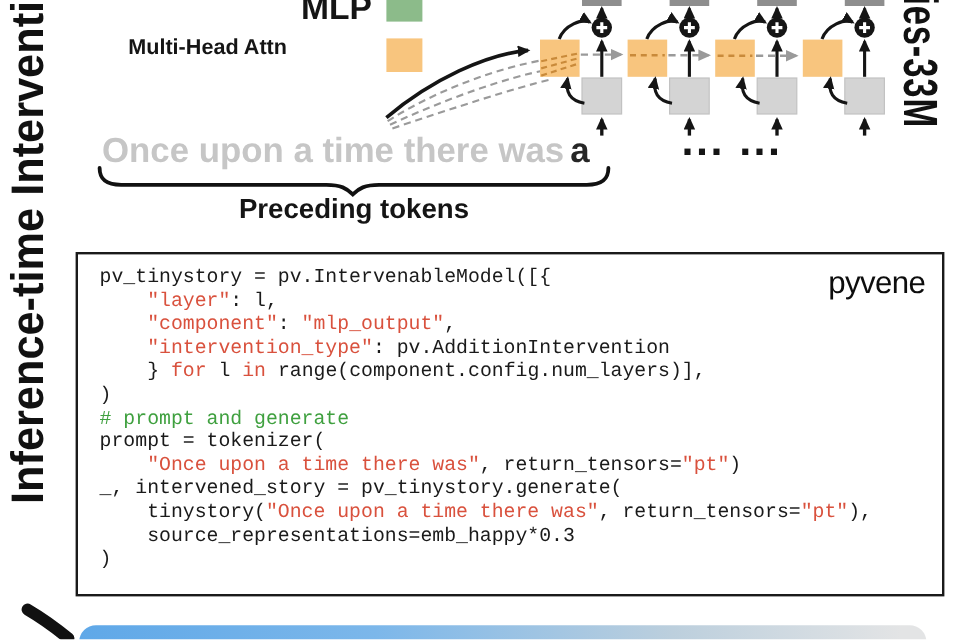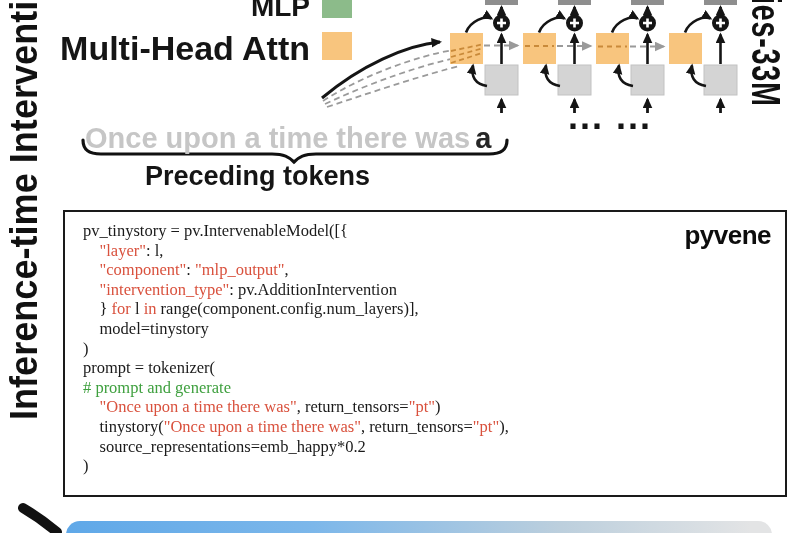--- a/index.html
+++ b/index.html
@@ -11,46 +11,46 @@
   .left-title{left:2px;top:420px;transform-origin:0 0;
     transform:rotate(-90deg) scaleX(0.95);font-size:38px;font-weight:bold;color:#111;
     white-space:nowrap;line-height:44px;}
   .right-title{left:789px;top:-4px;transform-origin:0 0;
     transform:rotate(90deg) scaleX(0.72);font-size:40px;font-weight:bold;color:#111;
     white-space:nowrap;line-height:46px;letter-spacing:1px;}
 
   
   .legend-label{color:#151515;font-weight:bold;text-align:right;white-space:nowrap;}
   .legend-mlp{left:60px;top:-9px;width:250px;font-size:28px;}
-  .legend-attn{left:60px;top:29px;width:250px;font-size:34px;}
+  .legend-attn{left:48px;top:29px;width:250px;font-size:18px;text-align:center;}
   .swatch{left:322px;width:30px;height:28px;}
   .swatch-mlp{top:-10px;}
   .swatch-attn{top:32px;}
 
   
-  .sentence{left:85px;top:110px;font-size:29px;font-weight:bold;white-space:nowrap;margin-top:12px;}
+  .sentence{left:85px;top:110px;font-size:29px;font-weight:bold;white-space:nowrap;}
   .tok-gray{color:#c6c6c6;}
   .tok-cur{color:#262626;margin-left:5px;}
 
-  .preceding{left:145px;top:161px;width:300px;
-    font-size:27px;font-weight:bold;color:#151515;}
+  .preceding{left:145px;top:161px;width:300px;text-align:center;
+    font-size:23px;font-weight:bold;color:#151515;}
 
   .dots{left:568px;top:96px;font-size:36px;font-weight:bold;color:#151515;
     letter-spacing:2px;white-space:nowrap;}
 
   
   .codebox{left:63px;top:210px;width:724px;height:287px;background:#ffffff;
     border:2.5px solid #1a1a1a;box-sizing:border-box;}
-  .code{position:absolute;left:18px;top:9px;font-family:Liberation Serif, serif;
+  .code{position:absolute;left:18px;top:9px;font-family:Liberation Mono, monospace;
     font-size:16.5px;line-height:19.6px;color:#1a1a1a;}
   .code-line{white-space:pre;}
   .tk-d{color:#1a1a1a;}
   .tk-s{color:#d9513d;}
   .tk-c{color:#3fa03f;}
-  .brand{position:absolute;right:14px;top:8px;font-size:26px;font-weight:bold;
+  .brand{position:absolute;right:14px;top:8px;font-size:26px;font-weight:normal;
     color:#0d0d0d;letter-spacing:-0.5px;}
 
   
   .bottom-bar{left:66px;top:521px;width:706px;height:14px;
     border-radius:15px 15px 0 0;
     background:linear-gradient(90deg,#5fa8e8 0%,#7cb7ea 35%,#bccfdd 70%,#e3e4e5 97%);}
 
   svg{position:absolute;left:0;top:0;}
 </style>
 </head>
@@ -156,26 +156,26 @@
   <div class="abs dots">... ...</div>
 
   <div class="abs codebox">
     <div class="brand">pyvene</div>
     <div class="code" id="code">
         <div class="code-line"><span class="tk-d">pv_tinystory = pv.IntervenableModel([{</span></div>
         <div class="code-line"><span class="tk-d">    </span><span class="tk-s">"layer"</span><span class="tk-d">: l,</span></div>
         <div class="code-line"><span class="tk-d">    </span><span class="tk-s">"component"</span><span class="tk-d">: </span><span class="tk-s">"mlp_output"</span><span class="tk-d">,</span></div>
         <div class="code-line"><span class="tk-d">    </span><span class="tk-s">"intervention_type"</span><span class="tk-d">: pv.AdditionIntervention</span></div>
         <div class="code-line"><span class="tk-d">    } </span><span class="tk-s">for</span><span class="tk-d"> l </span><span class="tk-s">in</span><span class="tk-d"> range(component.config.num_layers)],</span></div>
-        <div class="code-line"><span class="tk-d">    model=tinystory</span></div>
         <div class="code-line"><span class="tk-d">)</span></div>
+        <div class="code-line"><span class="tk-c"># prompt and generate</span></div>
         <div class="code-line"><span class="tk-d">prompt = tokenizer(</span></div>
-        <div class="code-line"><span class="tk-c"># prompt and generate</span></div>
         <div class="code-line"><span class="tk-d">    </span><span class="tk-s">"Once upon a time there was"</span><span class="tk-d">, return_tensors=</span><span class="tk-s">"pt"</span><span class="tk-d">)</span></div>
+        <div class="code-line"><span class="tk-d">_, intervened_story = pv_tinystory.generate(</span></div>
         <div class="code-line"><span class="tk-d">    tinystory(</span><span class="tk-s">"Once upon a time there was"</span><span class="tk-d">, return_tensors=</span><span class="tk-s">"pt"</span><span class="tk-d">),</span></div>
-        <div class="code-line"><span class="tk-d">    source_representations=emb_happy*0.2</span></div>
+        <div class="code-line"><span class="tk-d">    source_representations=emb_happy*0.3</span></div>
         <div class="code-line"><span class="tk-d">)</span></div>
       </div>
   </div>
 
   <div class="abs bottom-bar"></div>
 
 </div>
 
 </body></html>

